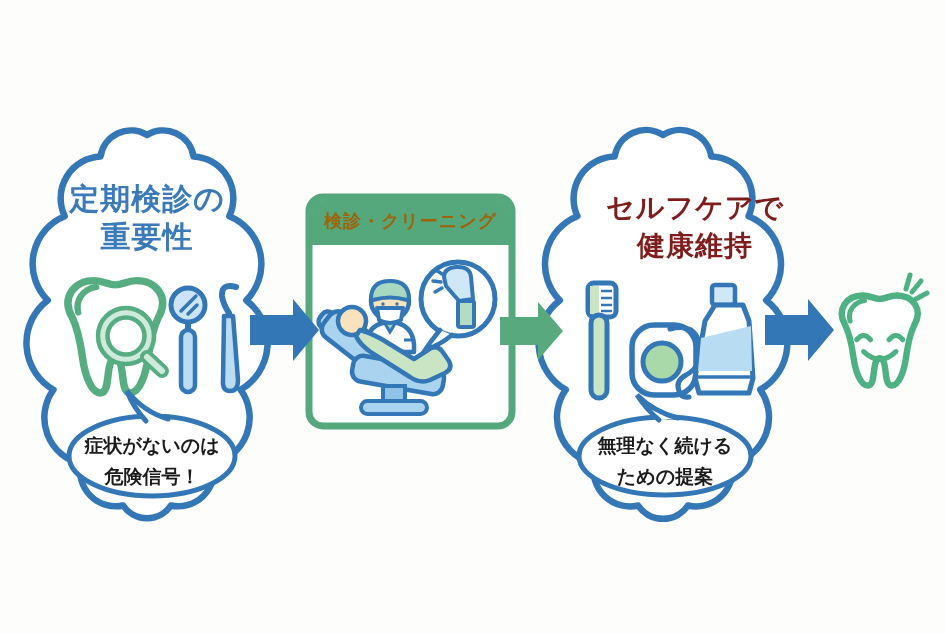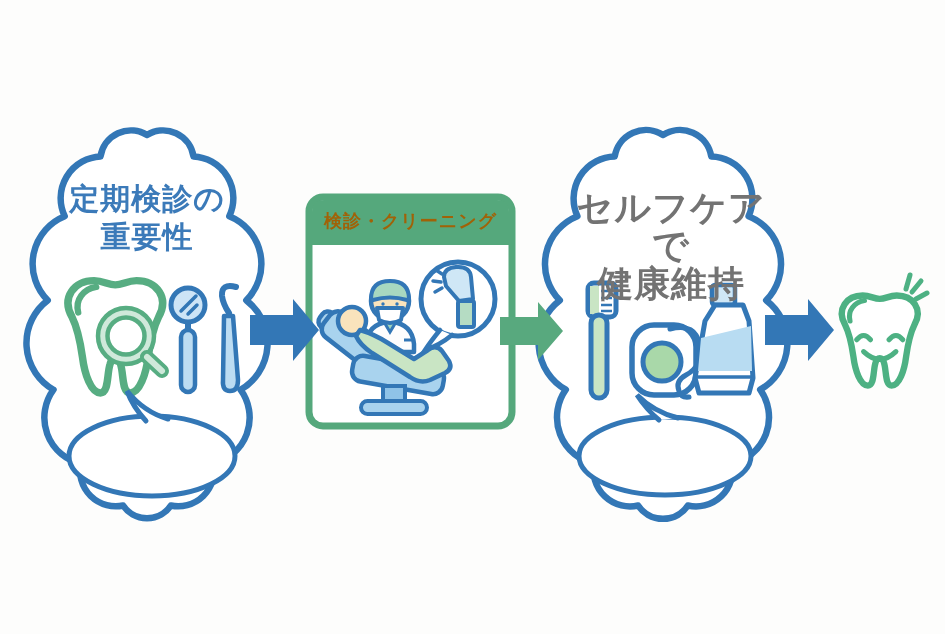--- a/index.html
+++ b/index.html
@@ -4,21 +4,21 @@
 <style>
   html,body{margin:0;padding:0;background:#ffffff;}
   #canvas{
     position:relative;width:945px;height:634px;overflow:hidden;
     background:#fdfdfc;
     font-family:Liberation Sans, sans-serif;
   }
   #scene{position:absolute;left:0;top:0;}
   .t{position:absolute;font-weight:bold;text-align:center;white-space:pre-line;}
   #left-title{left:37px;top:180px;width:220px;font-size:30px;line-height:38px;color:#3b7ab9;letter-spacing:1px;}
-  #right-title{left:560px;top:189px;width:222px;font-size:36px;line-height:38px;color:#737373;letter-spacing:1px;}
+  #right-title{left:584px;top:189px;width:222px;font-size:28px;line-height:38px;color:#7f1d1d;letter-spacing:1px;}
   #box-header{left:312px;top:199px;width:197px;height:44px;display:flex;align-items:center;justify-content:center;
     color:#a16207;font-size:18px;letter-spacing:1px;white-space:nowrap;}
   #left-bubble-text{left:70px;top:430px;width:164px;font-size:19px;line-height:31px;color:#1b1b1b;}
   #right-bubble-text{left:582px;top:430px;width:166px;font-size:19px;line-height:31px;color:#1b1b1b;}
 </style>
 </head>
 <body>
 
 <div id="canvas">
 
@@ -141,13 +141,17 @@
       </g>
       <path d="M77 -12 L73 2 M88 -6 L79 5 M94 6 L83 12" stroke="#4db183" stroke-width="5" fill="none" stroke-linecap="round"></path>
     </g>
   </svg>
 
   <div class="t" id="left-title">定期検診の
 重要性</div>
   <div class="t" id="box-header">検診・クリーニング</div>
   <div class="t" id="right-title">セルフケアで
 健康維持</div>
+  <div class="t" id="left-bubble-text">症状がないのは
+危険信号！</div>
+  <div class="t" id="right-bubble-text">無理なく続ける
+ための提案</div>
 </div>
 
 </body></html>

